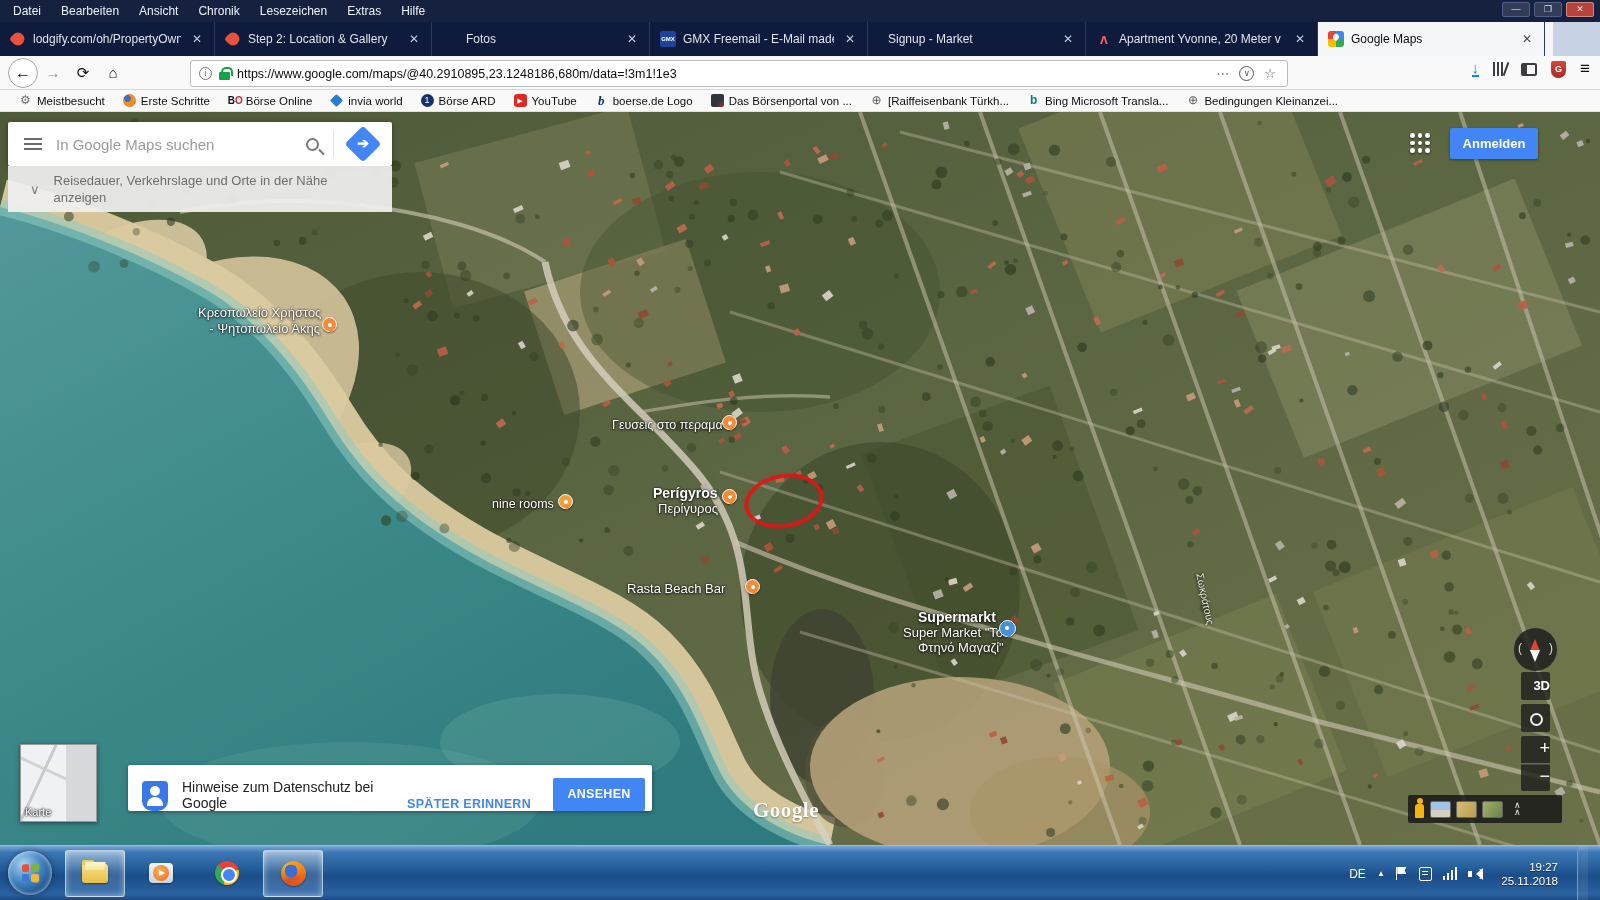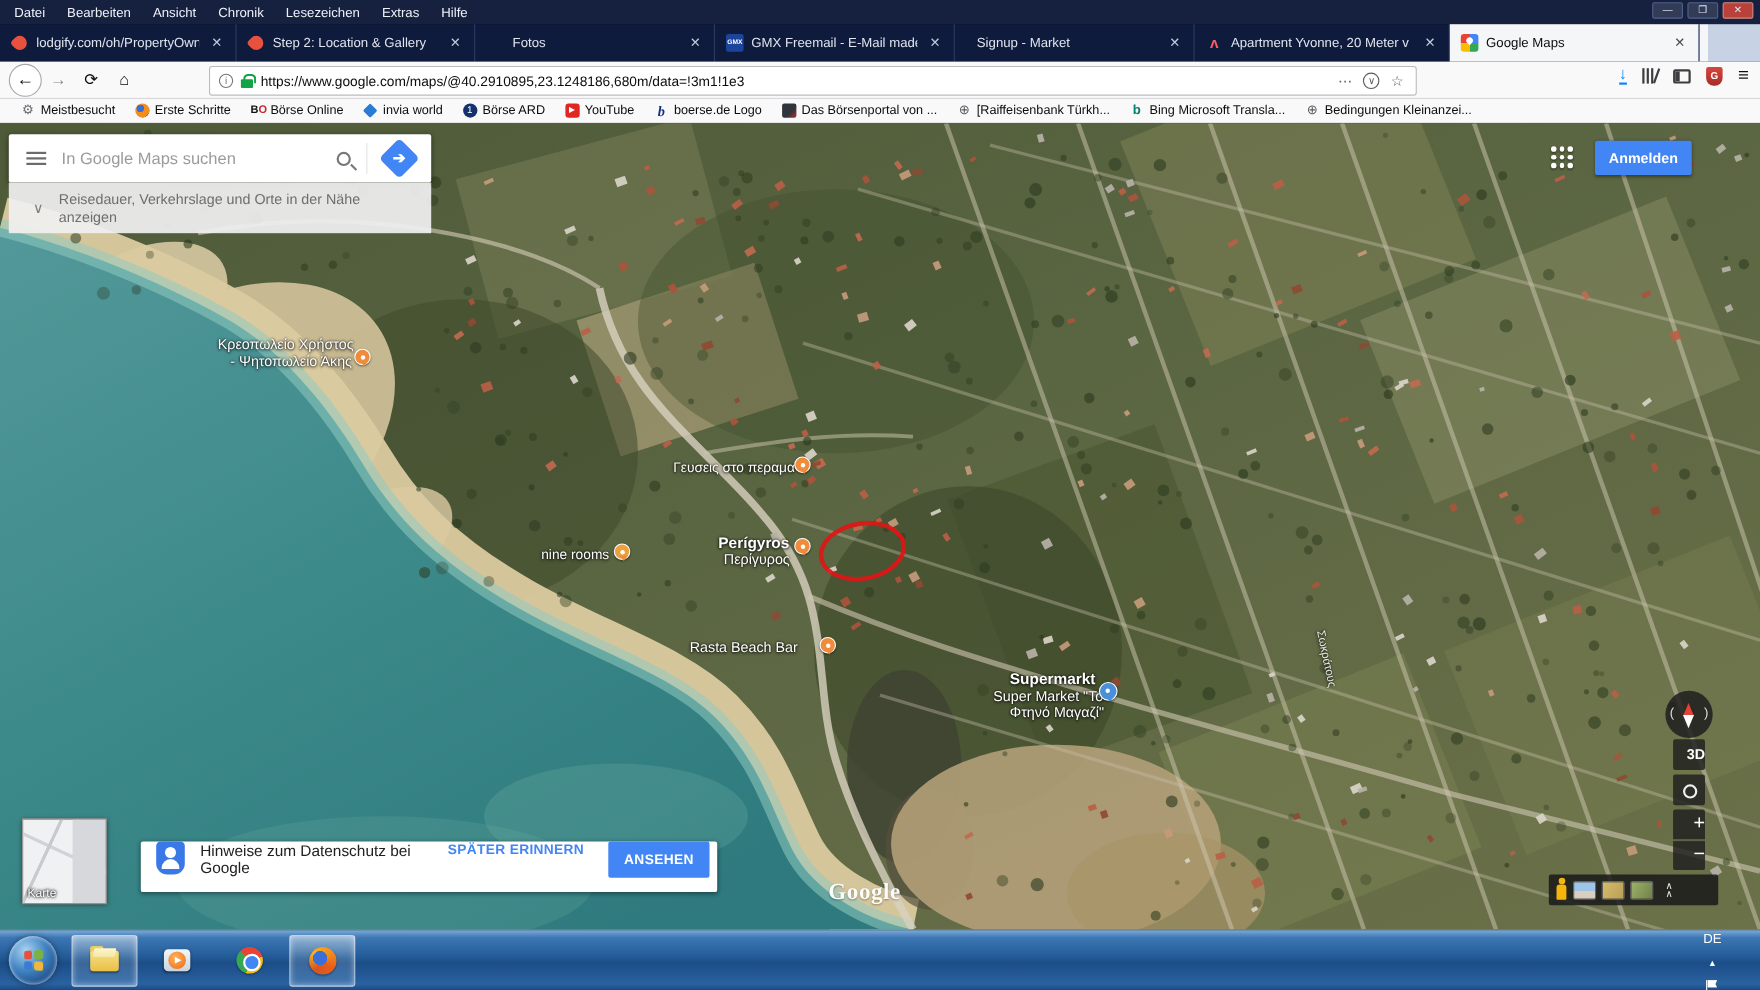--- a/index.html
+++ b/index.html
@@ -93,29 +93,29 @@
   .dirbtn { width:26px; height:26px; background:#4285f4; transform:rotate(45deg); border-radius:4px; margin:0 16px; position:relative; }
   .dirbtn span { position:absolute; inset:0; transform:rotate(-45deg); color:#fff; font-size:14px; font-weight:bold; text-align:center; line-height:25px; }
   .travelpanel { position:absolute; left:8px; top:54px; width:384px; height:46px; background:rgba(240,240,240,.93); display:flex; align-items:center; gap:14px; padding:0 12px 0 22px; }
   .travelpanel .chev { color:#7c7c7c; font-size:13px; }
   .travelpanel .tp { color:#6e6e6e; font-size:13px; line-height:17px; }
 
   .appsgrid { position:absolute; left:1408px; top:19px; width:24px; height:24px; display:grid; grid-template-columns:repeat(3,1fr); gap:3px; padding:2px; filter:drop-shadow(0 1px 1px rgba(0,0,0,.6)); }
   .appsgrid i { background:#fff; border-radius:50%; }
   .signin { position:absolute; left:1450px; top:16px; width:88px; height:31px; background:#4285f4; color:#fff; font-size:13px; font-weight:bold; text-align:center; line-height:31px; border-radius:2px; box-shadow:0 1px 3px rgba(0,0,0,.4); }
 
-  .privacybar { position:absolute; left:128px; top:653px; width:524px; height:46px; background:#fff; border-radius:2px; box-shadow:0 1px 4px rgba(0,0,0,.4); display:flex; align-items:flex-start; }
+  .privacybar { position:absolute; left:128px; top:653px; width:524px; height:46px; background:#fff; border-radius:2px; box-shadow:0 1px 4px rgba(0,0,0,.4); display:flex; align-items:flex-end; }
   .pshield { width:26px; height:30px; background:#3b78e7; border-radius:4px 4px 10px 10px; margin:0 14px 0 14px; position:relative; }
   .pshield::before { content:""; position:absolute; left:8px; top:5px; width:10px; height:10px; background:#fff; border-radius:50%; }
   .pshield::after { content:""; position:absolute; left:5px; top:16px; width:16px; height:9px; background:#fff; border-radius:8px 8px 0 0; }
   .ptext { font-size:14px; color:#202124; flex:1; }
   .plater { color:#4285f4; font-size:12.5px; font-weight:bold; margin-right:22px; letter-spacing:.3px; }
   .pview { background:#4285f4; color:#fff; font-size:12.5px; font-weight:bold; width:92px; height:33px; text-align:center; line-height:33px; border-radius:2px; margin-right:7px; letter-spacing:.3px; }
 
-  .minimap { position:absolute; left:20px; top:632px; width:77px; height:78px; background:#737373; border:1px solid #9a9a9a; box-shadow:0 1px 4px rgba(0,0,0,.5); overflow:hidden; }
+  .minimap { position:absolute; left:20px; top:632px; width:77px; height:78px; background:#a16207; border:1px solid #9a9a9a; box-shadow:0 1px 4px rgba(0,0,0,.5); overflow:hidden; }
   .minimap .mmroads { position:absolute; inset:0; background:
       linear-gradient(115deg, transparent 30%, #c9cacd 30.5% 33%, transparent 33.5%),
       linear-gradient(25deg, transparent 55%, #d2d3d6 55.5% 58%, transparent 58.5%),
       linear-gradient(80deg, transparent 70%, #c9cacd 70.5% 72.5%, transparent 73%), #f0f1f3; }
   .minimap .mmshade { position:absolute; right:0; top:0; width:30px; height:100%; background:#d6d8db; }
   .minimap .mmlabel { position:absolute; left:4px; bottom:3px; color:#fff; font-size:11px; text-shadow:0 0 3px #000, 0 0 2px #000; }
 
   .gwatermark { position:absolute; left:753px; top:686px; color:#fff; font-size:21px; font-weight:bold; letter-spacing:.5px; opacity:.95; text-shadow:0 1px 2px rgba(0,0,0,.4); font-family:"Liberation Serif", serif; }
 
   .ctl { position:absolute; left:1521px; width:29px; background:rgba(30,30,30,.82); color:#fff; text-align:right; border-radius:2px; }
@@ -153,21 +153,21 @@
   .taskbtn.active { background:linear-gradient(rgba(255,255,255,.45), rgba(255,255,255,.15) 45%, rgba(120,170,220,.25)); border:1px solid rgba(255,255,255,.6); box-shadow:inset 0 0 6px rgba(255,255,255,.5); }
   .ic-folder { width:26px; height:19px; background:linear-gradient(#f7e28a,#e8bf45); border-radius:2px 3px 3px 3px; position:relative; box-shadow:0 1px 2px rgba(0,0,0,.4); }
   .ic-folder::before { content:""; position:absolute; left:0; top:-4px; width:12px; height:5px; background:#e8cf62; border-radius:2px 2px 0 0; }
   .ic-folder::after { content:""; position:absolute; left:3px; top:-2px; width:20px; height:8px; background:linear-gradient(#fdf6cf,#f4e7a0); border-radius:1px; transform:skewX(-12deg); }
   .ic-wmp { width:24px; height:20px; background:linear-gradient(#f4f6f8,#c8d4e0); border-radius:4px; position:relative; box-shadow:0 1px 2px rgba(0,0,0,.4); }
   .ic-wmp::before { content:""; position:absolute; left:4px; top:2px; width:16px; height:16px; background:radial-gradient(circle at 40% 35%, #ffb25e, #e86a1a); border-radius:50%; }
   .ic-wmp::after { content:""; position:absolute; left:10px; top:7px; border:3.5px solid transparent; border-left:6px solid #fff; }
   .ic-chrome { width:24px; height:24px; border-radius:50%; background:conic-gradient(from -45deg, #ea4335 0 120deg, #fbbc04 0 240deg, #34a853 0); position:relative; box-shadow:0 1px 2px rgba(0,0,0,.4); }
   .ic-chrome::after { content:""; position:absolute; left:6px; top:6px; width:12px; height:12px; background:#4285f4; border:2px solid #fff; border-radius:50%; }
   .ic-fx { width:25px; height:25px; border-radius:50%; background:radial-gradient(circle at 40% 40%, #3a6fd8 0 30%, transparent 31%), conic-gradient(from 40deg, #f28e1e, #e85d1a, #d9541e, #f6b21e, #f28e1e); box-shadow:0 1px 2px rgba(0,0,0,.4); }
-  .tray { position:absolute; right:12px; top:0; height:55px; display:flex; align-items:center; gap:11px; color:#fff;flex-direction:column; }
+  .tray { position:absolute; right:12px; top:0; height:55px; display:flex; align-items:center; gap:11px; color:#fff; }
   .tray .de { font-size:12px; }
   .tray .hid { font-size:8px; }
   .tray-flag { width:12px; height:13px; position:relative; }
   .tray-flag::before { content:""; position:absolute; left:0; top:0; width:1.5px; height:13px; background:#fff; }
   .tray-flag::after { content:""; position:absolute; left:1.5px; top:0; width:9px; height:7px; background:#fff; clip-path:polygon(0 0, 100% 0, 82% 50%, 100% 100%, 0 100%); }
   .tray-clip { width:13px; height:14px; border:1.5px solid #fff; border-radius:2px; position:relative; }
   .tray-clip::after { content:""; position:absolute; left:2px; top:3px; width:6px; height:1.5px; background:#fff; box-shadow:0 3px 0 #fff; }
   .sig { display:flex; align-items:flex-end; gap:1.5px; height:13px; }
   .sig i { width:2.5px; background:#fff; display:block; }
   .spk { position:relative; width:16px; height:14px; }

